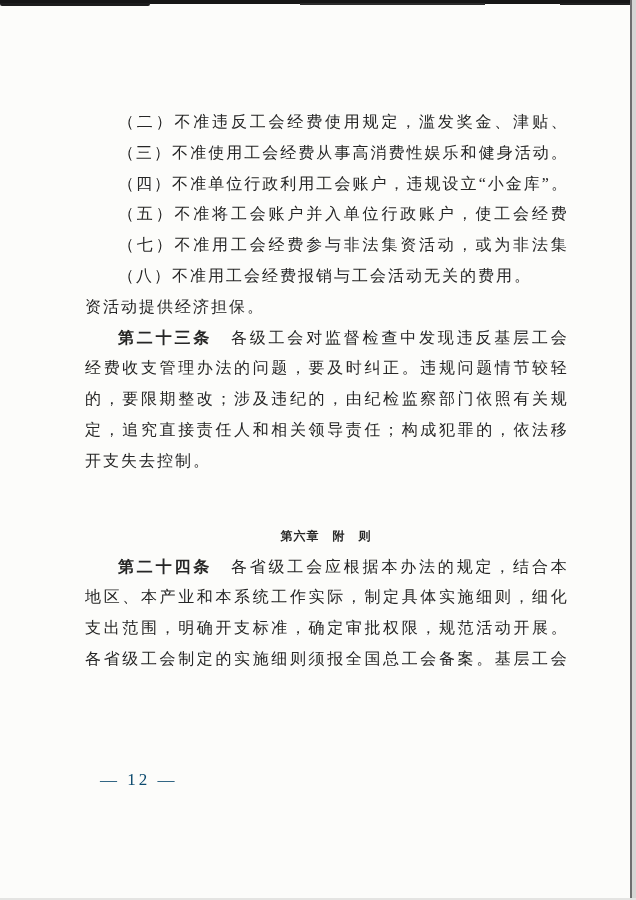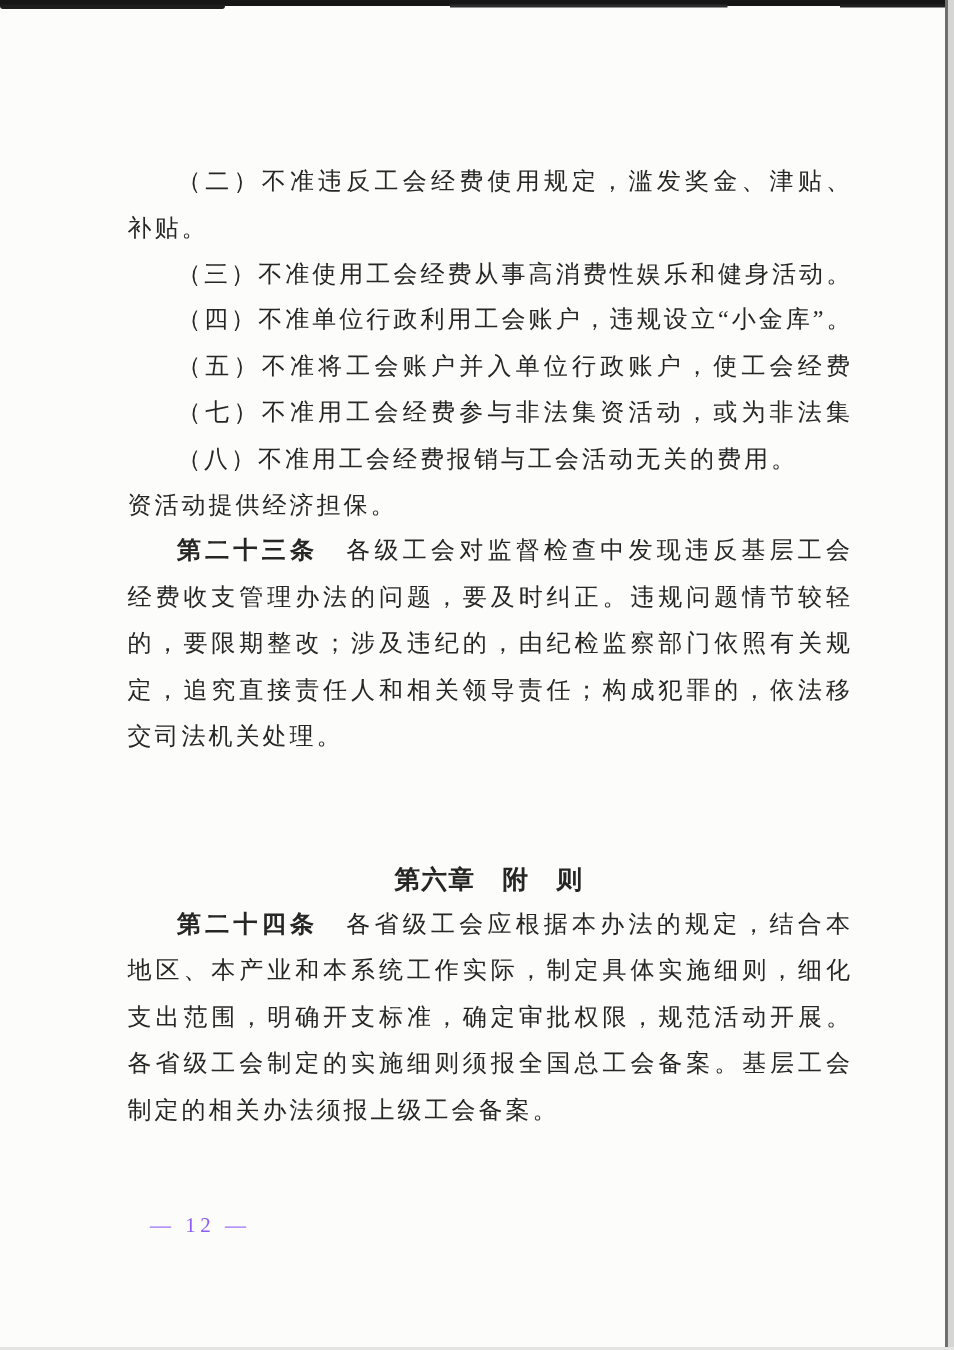--- a/index.html
+++ b/index.html
@@ -23,26 +23,26 @@
     white-space:nowrap;text-align:left;
   }
   .indent{padding-left:33px;}
   .just{
     display:flex;justify-content:space-between;align-items:baseline;
     letter-spacing:0;white-space:normal;
   }
   .contents{display:contents;}
   .bold{font-weight:bold;}
   .heading{
-    margin:64px 0 0 0;height:31px;line-height:31px;
-    text-align:center;font-size:17px;font-weight:bold;letter-spacing:1px;
+    margin:44px 0 0 0;height:31px;line-height:31px;
+    text-align:center;font-size:12px;font-weight:bold;letter-spacing:1px;
   }
   .pagenum{
-    position:absolute;left:100px;top:810px;
-    font-size:14px;letter-spacing:3px;color:#8b5cf6;
+    position:absolute;left:100px;top:770px;
+    font-size:17px;letter-spacing:3px;color:#0c4a6e;
   }
 </style>
 </head>
 <body>
 
 <div class="sheet">
 
   <div class="edge-top"></div>
   <div class="edge-top-blob1"></div>
   <div class="edge-top-blob2"></div>
@@ -72,21 +72,20 @@
         <span>，</span>
         <span>滥</span>
         <span>发</span>
         <span>奖</span>
         <span>金</span>
         <span>、</span>
         <span>津</span>
         <span>贴</span>
         <span>、</span>
       </div>
-    <div class="line">补贴。</div>
     <div class="line indent just">
         <span>（</span>
         <span>三</span>
         <span>）</span>
         <span>不</span>
         <span>准</span>
         <span>使</span>
         <span>用</span>
         <span>工</span>
         <span>会</span>
@@ -271,21 +270,21 @@
         <span>构</span>
         <span>成</span>
         <span>犯</span>
         <span>罪</span>
         <span>的</span>
         <span>，</span>
         <span>依</span>
         <span>法</span>
         <span>移</span>
       </div>
-    <div class="line">交司法机关处理。</div>
+    <div class="line">开支失去控制。</div>
 
     <h2 class="heading">第六章　附　则</h2>
 
     <div class="line indent just">
       <span class="bold contents"><span>第</span><span>二</span><span>十</span><span>四</span><span>条</span></span>
       <span class="contents"><span>　</span><span>各</span><span>省</span><span>级</span><span>工</span><span>会</span><span>应</span><span>根</span><span>据</span><span>本</span><span>办</span><span>法</span><span>的</span><span>规</span><span>定</span><span>，</span><span>结</span><span>合</span><span>本</span></span>
     </div>
     <div class="line just">
         <span>地</span>
         <span>区</span>
@@ -363,19 +362,18 @@
         <span>工</span>
         <span>会</span>
         <span>备</span>
         <span>案</span>
         <span>。</span>
         <span>基</span>
         <span>层</span>
         <span>工</span>
         <span>会</span>
       </div>
-    <div class="line">制定的相关办法须报上级工会备案。</div>
 
   </div>
 
   <div class="pagenum">— 12 —</div>
 
 </div>
 
 </body></html>

